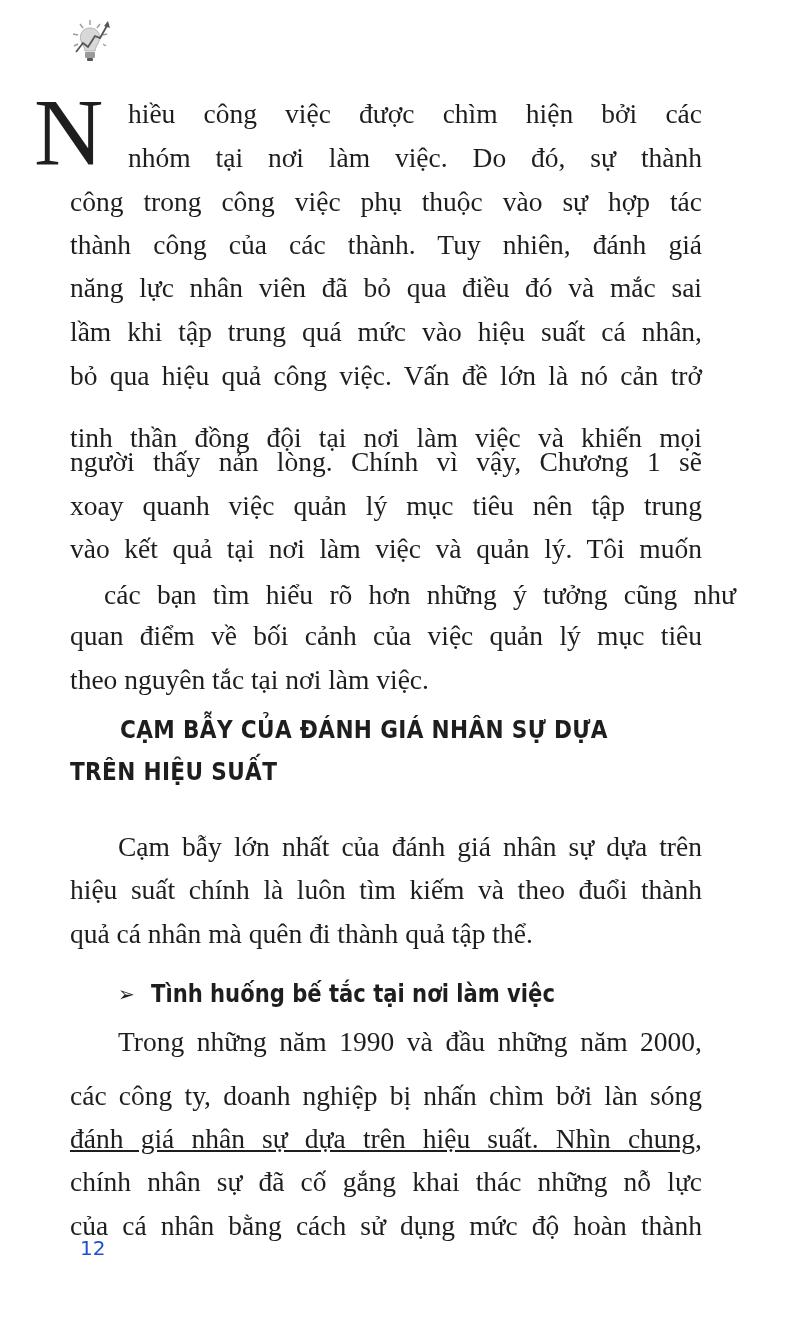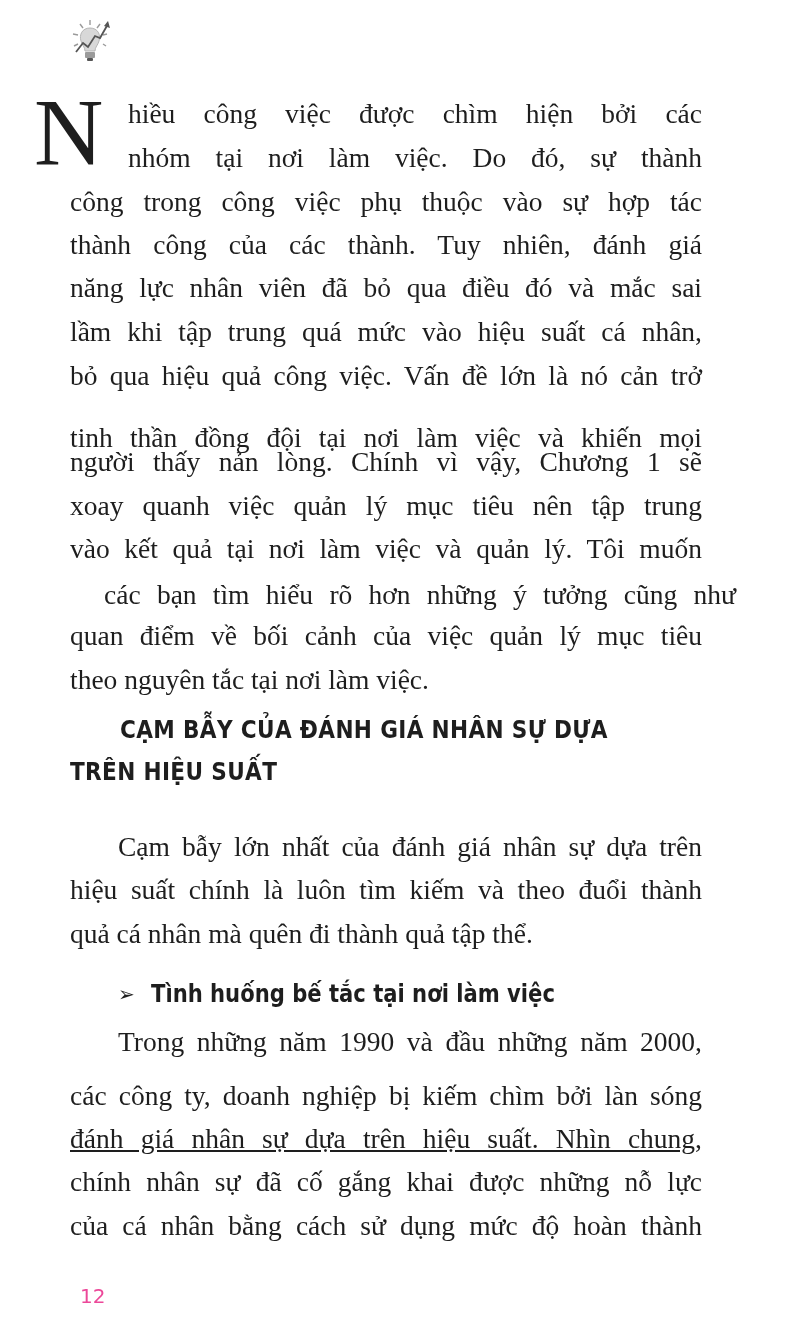--- a/index.html
+++ b/index.html
@@ -12,21 +12,21 @@
     .line.last { text-align-last: left; }
     .line.indent { left: 48px; width: 584px; }
     .line.dc { left: 58px; width: 574px; }
     .dropcap { position: absolute; left: 34px; top: 92px; font-family: "Liberation Serif", serif; font-size: 96px; line-height: 82px; height: 82px; color: #1e1e1e; }
     .heading { position: absolute; font-family: "DejaVu Sans", sans-serif; font-weight: bold; font-size: 24px; letter-spacing: 0.4px; white-space: nowrap; transform: scaleX(0.9); transform-origin: left center; }
     .h-line1 { left: 120px; top: 716px; width: 650px; }
     .h-line2 { left: 70px; top: 758px; }
     .subheading { position: absolute; left: 118px; top: 980px; display: flex; align-items: center; white-space: nowrap; }
     .arrow { font-family: "DejaVu Sans", sans-serif; font-size: 20px; margin-right: 16px; color: #1e1e1e; }
     .sub-text { font-family: "DejaVu Sans", sans-serif; font-weight: bold; font-size: 24px; transform: scaleX(0.88); transform-origin: left center; display: inline-block; }
-    .page-number { position: absolute; left: 80px; top: 1284px; font-family: "DejaVu Sans", sans-serif; font-size: 20px; color: #ec4899; }
+    .page-number { position: absolute; left: 80px; top: 1236px; font-family: "DejaVu Sans", sans-serif; font-size: 20px; color: #1d4ed8; }
   </style>
 </head>
 <body>
 
 <div class="header">
   <svg class="logo" viewBox="0 0 44 46">
     <g stroke="#9a9a9a" stroke-width="1.4" fill="none">
       <line x1="20" y1="2" x2="20" y2="7"></line>
       <line x1="10" y1="6" x2="13" y2="10"></line>
       <line x1="30" y1="6" x2="27" y2="10"></line>
@@ -71,19 +71,19 @@
   <div class="line last" style="top:912px;">quả cá nhân mà quên đi thành quả tập thể.</div>
 </div>
 
 <div class="subheading">
   <span class="arrow">➢</span>
   <span class="sub-text">Tình huống bế tắc tại nơi làm việc</span>
 </div>
 
 <div class="body-text" style="top:0;">
   <div class="line indent" style="top:1020px;">Trong những năm 1990 và đầu những năm 2000,</div>
-  <div class="line" style="top:1074px;">các công ty, doanh nghiệp bị kiếm chìm bởi làn sóng</div>
+  <div class="line" style="top:1074px;">các công ty, doanh nghiệp bị nhấn chìm bởi làn sóng</div>
   <div class="line" style="top:1117px;text-decoration:underline;">đánh giá nhân sự dựa trên hiệu suất. Nhìn chung,</div>
-  <div class="line" style="top:1160px;">chính nhân sự đã cố gắng khai được những nỗ lực</div>
+  <div class="line" style="top:1160px;">chính nhân sự đã cố gắng khai thác những nỗ lực</div>
   <div class="line" style="top:1204px;">của cá nhân bằng cách sử dụng mức độ hoàn thành</div>
 </div>
 
 <div class="page-number">12</div>
 
 </body></html>

